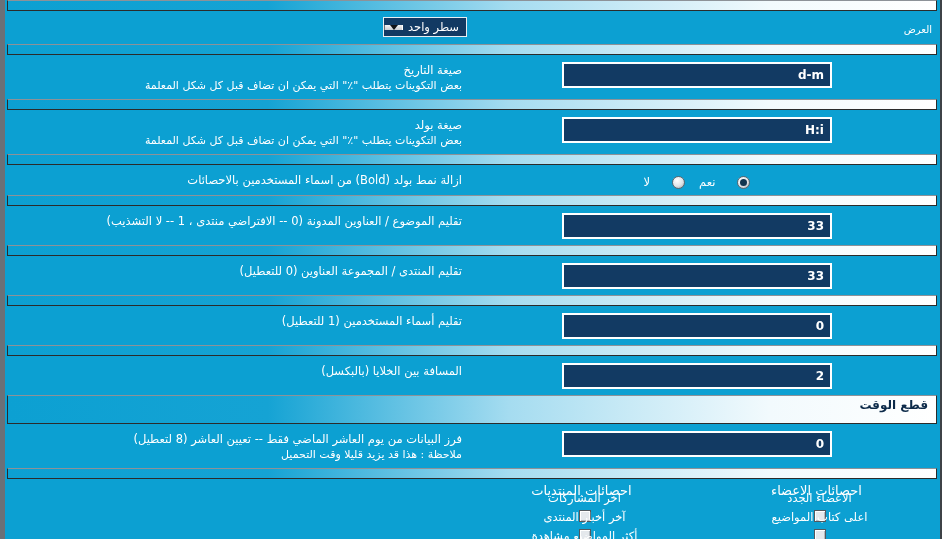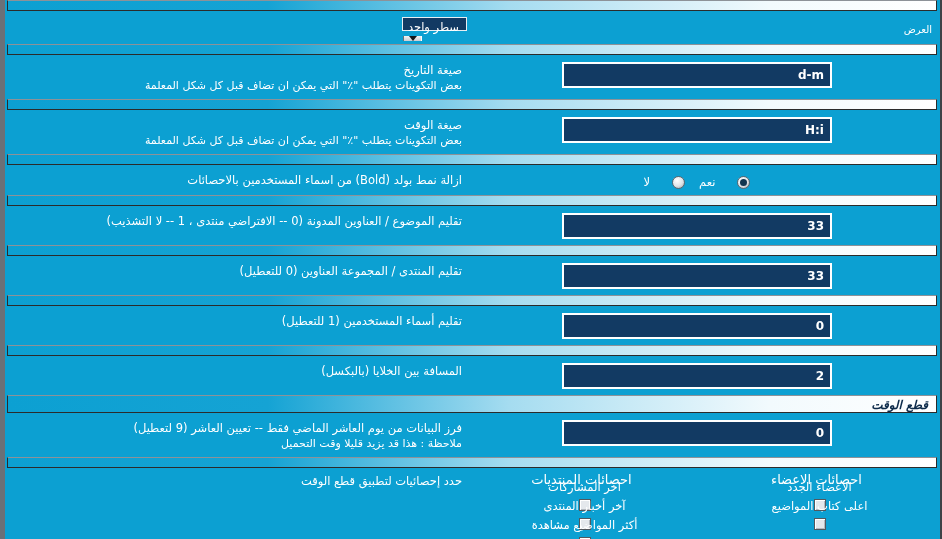--- a/index.html
+++ b/index.html
@@ -30,23 +30,22 @@
   
   .sep {
     height: 11px;
     margin: 0 3px 0 2px;
     border: 1px solid #2b2b2b;
     border-top-color: #8d9298;
     background: linear-gradient(to left, #ffffff 0%, #f2fafd 18%, #a5dcf0 46%, #15a3d4 72%, #0ca0d2 100%);
     box-sizing: border-box;
   }
   .sep.tall {
-    height: 18px;
-    position: relative;
-    font-style: italic;
+    height: 29px;
+    position: relative;
   }
   .sep.tall .sec-title {
     position: absolute;
     top: 1px;
     right: 8px;
     font-size: 12px;
     font-weight: bold;
     color: #0d2b4a;
     line-height: 17px;
     white-space: nowrap;
@@ -118,23 +117,23 @@
     right: 8px;
     top: 9px;
     font-size: 10px;
     color: #ffffff;
   }
   .selectwrap {
     position: absolute;
     right: 473px;
     top: 6px;
     display: inline-flex;
-    flex-direction: column;
-    align-items: flex-end;
-    height: 14px;
+    flex-direction: row;
+    align-items: center;
+    height: 20px;
     border: 1px solid #e9eef2;
     background: #123a63;
     box-sizing: border-box;
   }
   .selectwrap .seltext {
     color: #ffffff;
     font-size: 11.5px;
     line-height: 18px;
     padding: 0 7px 0 5px;
     white-space: nowrap;
@@ -282,21 +281,21 @@
     </div>
 
     <div class="sep"></div>
 
     <div class="row">
       <div class="row-inner">
         <div class="control-cell">
           <input class="txt" type="text" value="H:i" style="">
         </div>
         <div class="label-cell">
-          <span>صيغة الوقت</span>
+          <span>صيغة بولد</span>
           <span class="desc">بعض التكوينات يتطلب "٪" التي يمكن ان تضاف قبل كل شكل المعلمة</span>
         </div>
       </div>
     </div>
 
     <div class="sep"></div>
 
     <div class="row">
       <div class="row-inner">
         <div class="control-cell">
@@ -362,21 +361,21 @@
     <div class="sep tall">
       <span class="sec-title">قطع الوقت</span>
     </div>
 
     <div class="row">
       <div class="row-inner">
         <div class="control-cell">
           <input class="txt" type="text" value="0" style="">
         </div>
         <div class="label-cell">
-          <span>فرز البيانات من يوم العاشر الماضي فقط -- تعيين العاشر (9 لتعطيل)</span>
+          <span>فرز البيانات من يوم العاشر الماضي فقط -- تعيين العاشر (8 لتعطيل)</span>
           <span class="desc">ملاحظة : هذا قد يزيد قليلا وقت التحميل</span>
         </div>
       </div>
     </div>
 
     <div class="sep"></div>
 
     <div class="cols-row">
       <div class="cols-wrap">
         <div class="cols-area">
@@ -405,18 +404,17 @@
               <span class="chk"></span>
             </div>
             <div class="chk-item">
               <span class="cbl">أكثر المواضيع مشاهدة</span>
               <span class="chk"></span>
             </div>
 
           </div>
 
         </div>
-        <div class="cols-label">حدد إحصائيات لتطبيق قطع الوقت</div>
       </div>
     </div>
 
   </div>
 </div>
 
 </body></html>

